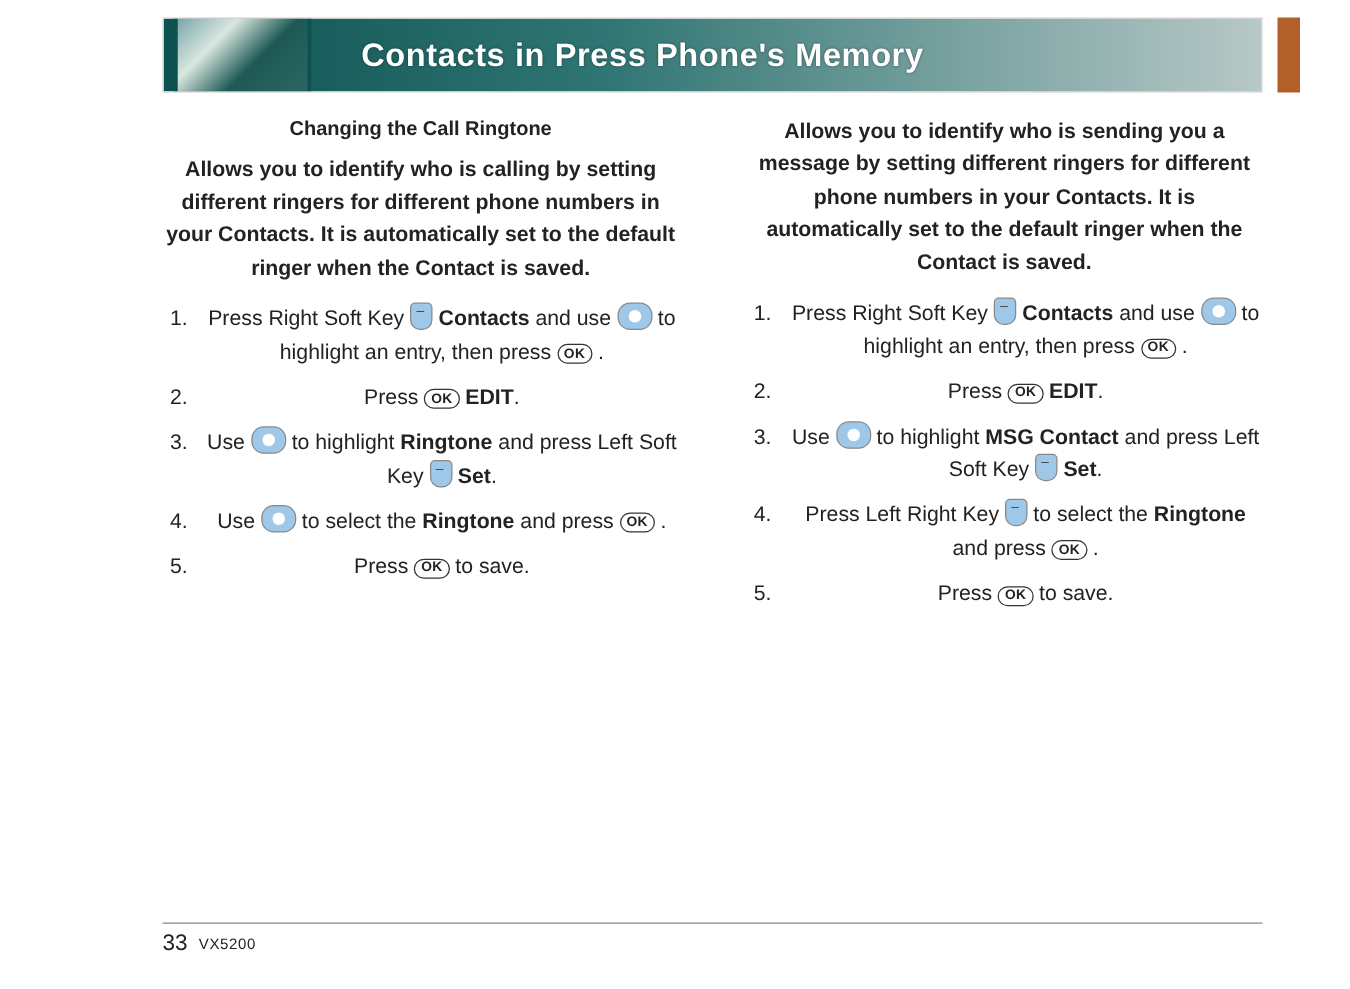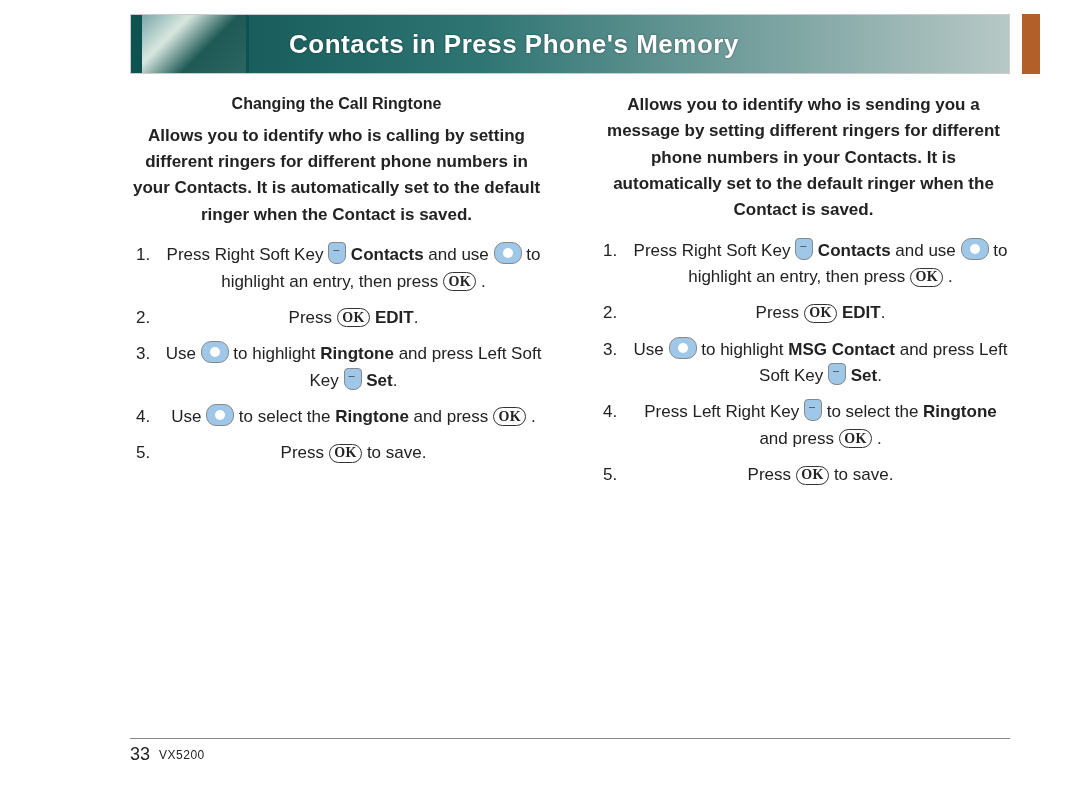--- a/index.html
+++ b/index.html
@@ -83,27 +83,26 @@
   }
   ol li .num {
     position: absolute;
     left: -28px;
     top: 0;
   }
   .ok {
     display: inline-block;
     border: 1.3px solid #333;
     border-radius: 10px;
-    font-size: 14px;
+    font-size: 11px;
     line-height: 1;
     padding: 1.5px 4.5px;
     vertical-align: 1px;
     font-weight: 600;
     letter-spacing: 0.3px;
-    font-family: Liberation Serif, serif;
   }
   .softkey {
     display: inline-block;
     width: 16px;
     height: 20px;
     background: #9fc8e8;
     border-radius: 4px 4px 8px 8px;
     border: 1px solid #888;
     vertical-align: -4px;
     position: relative;

